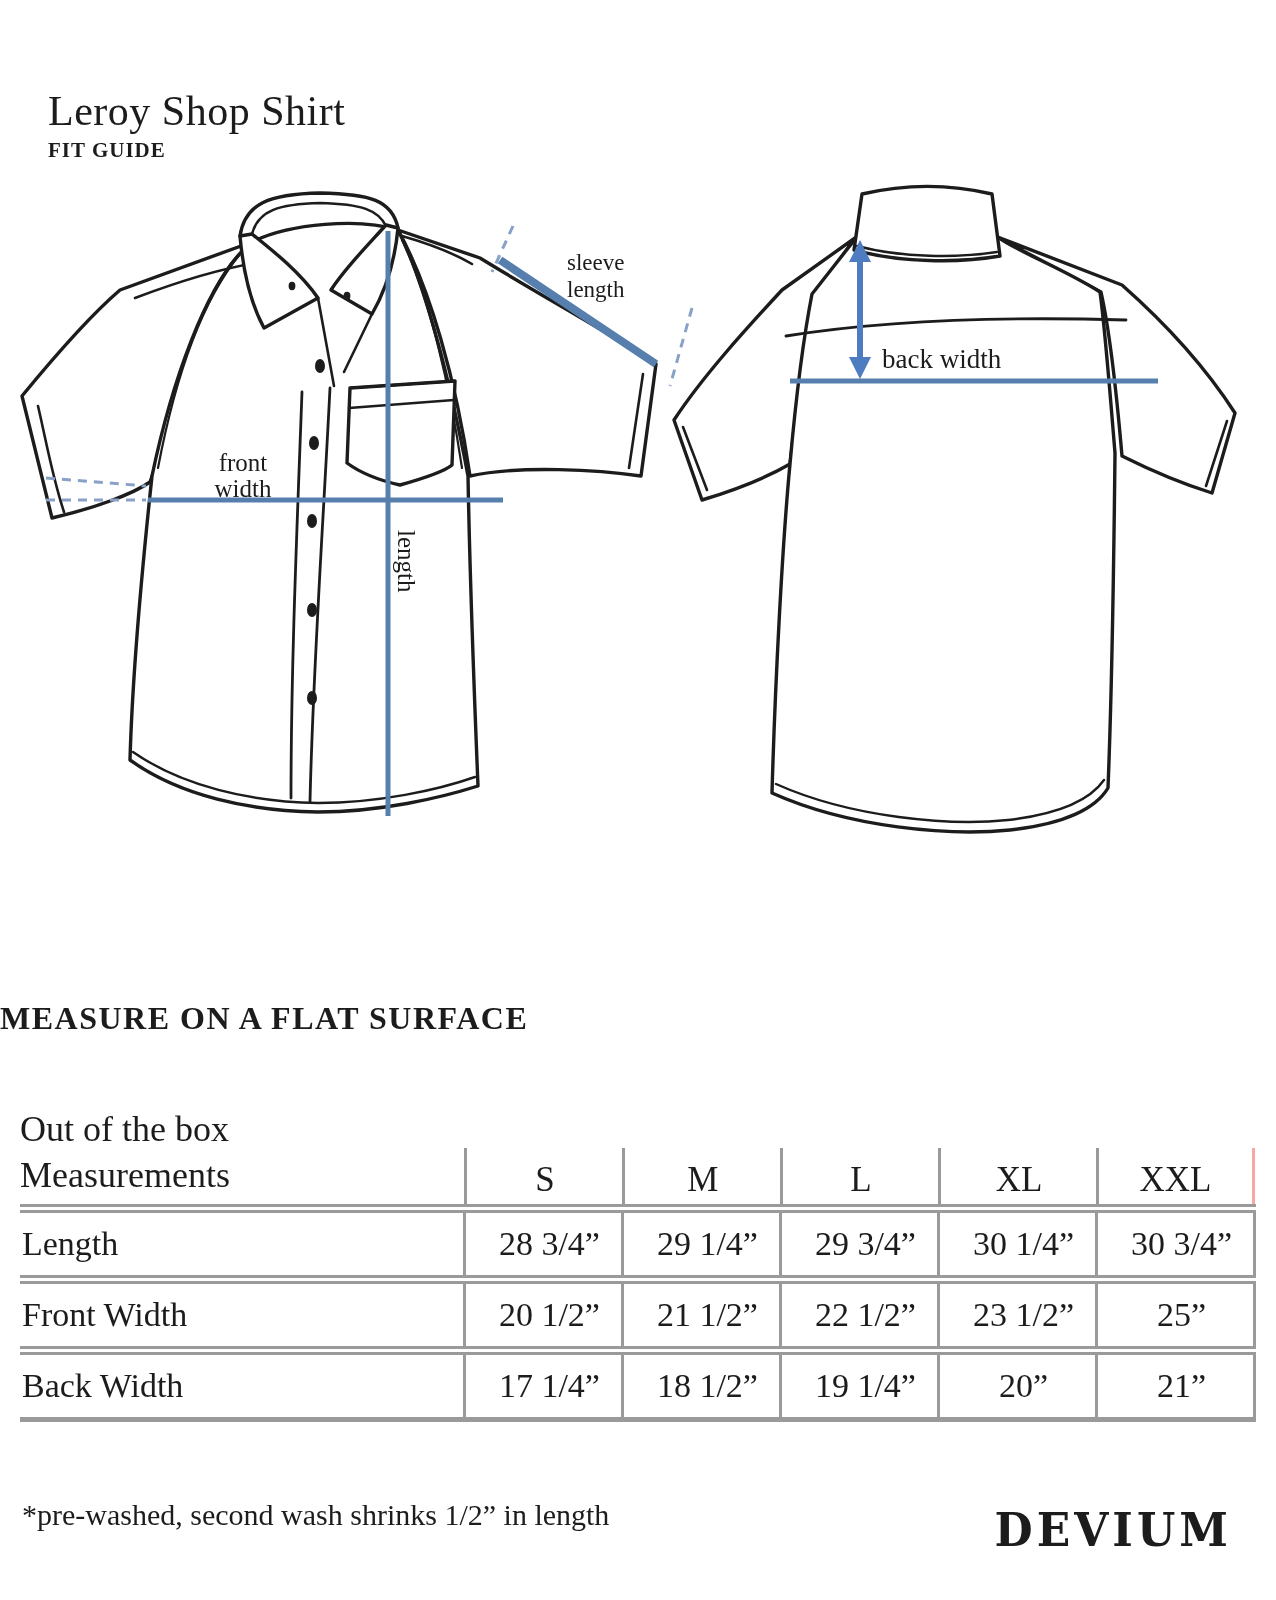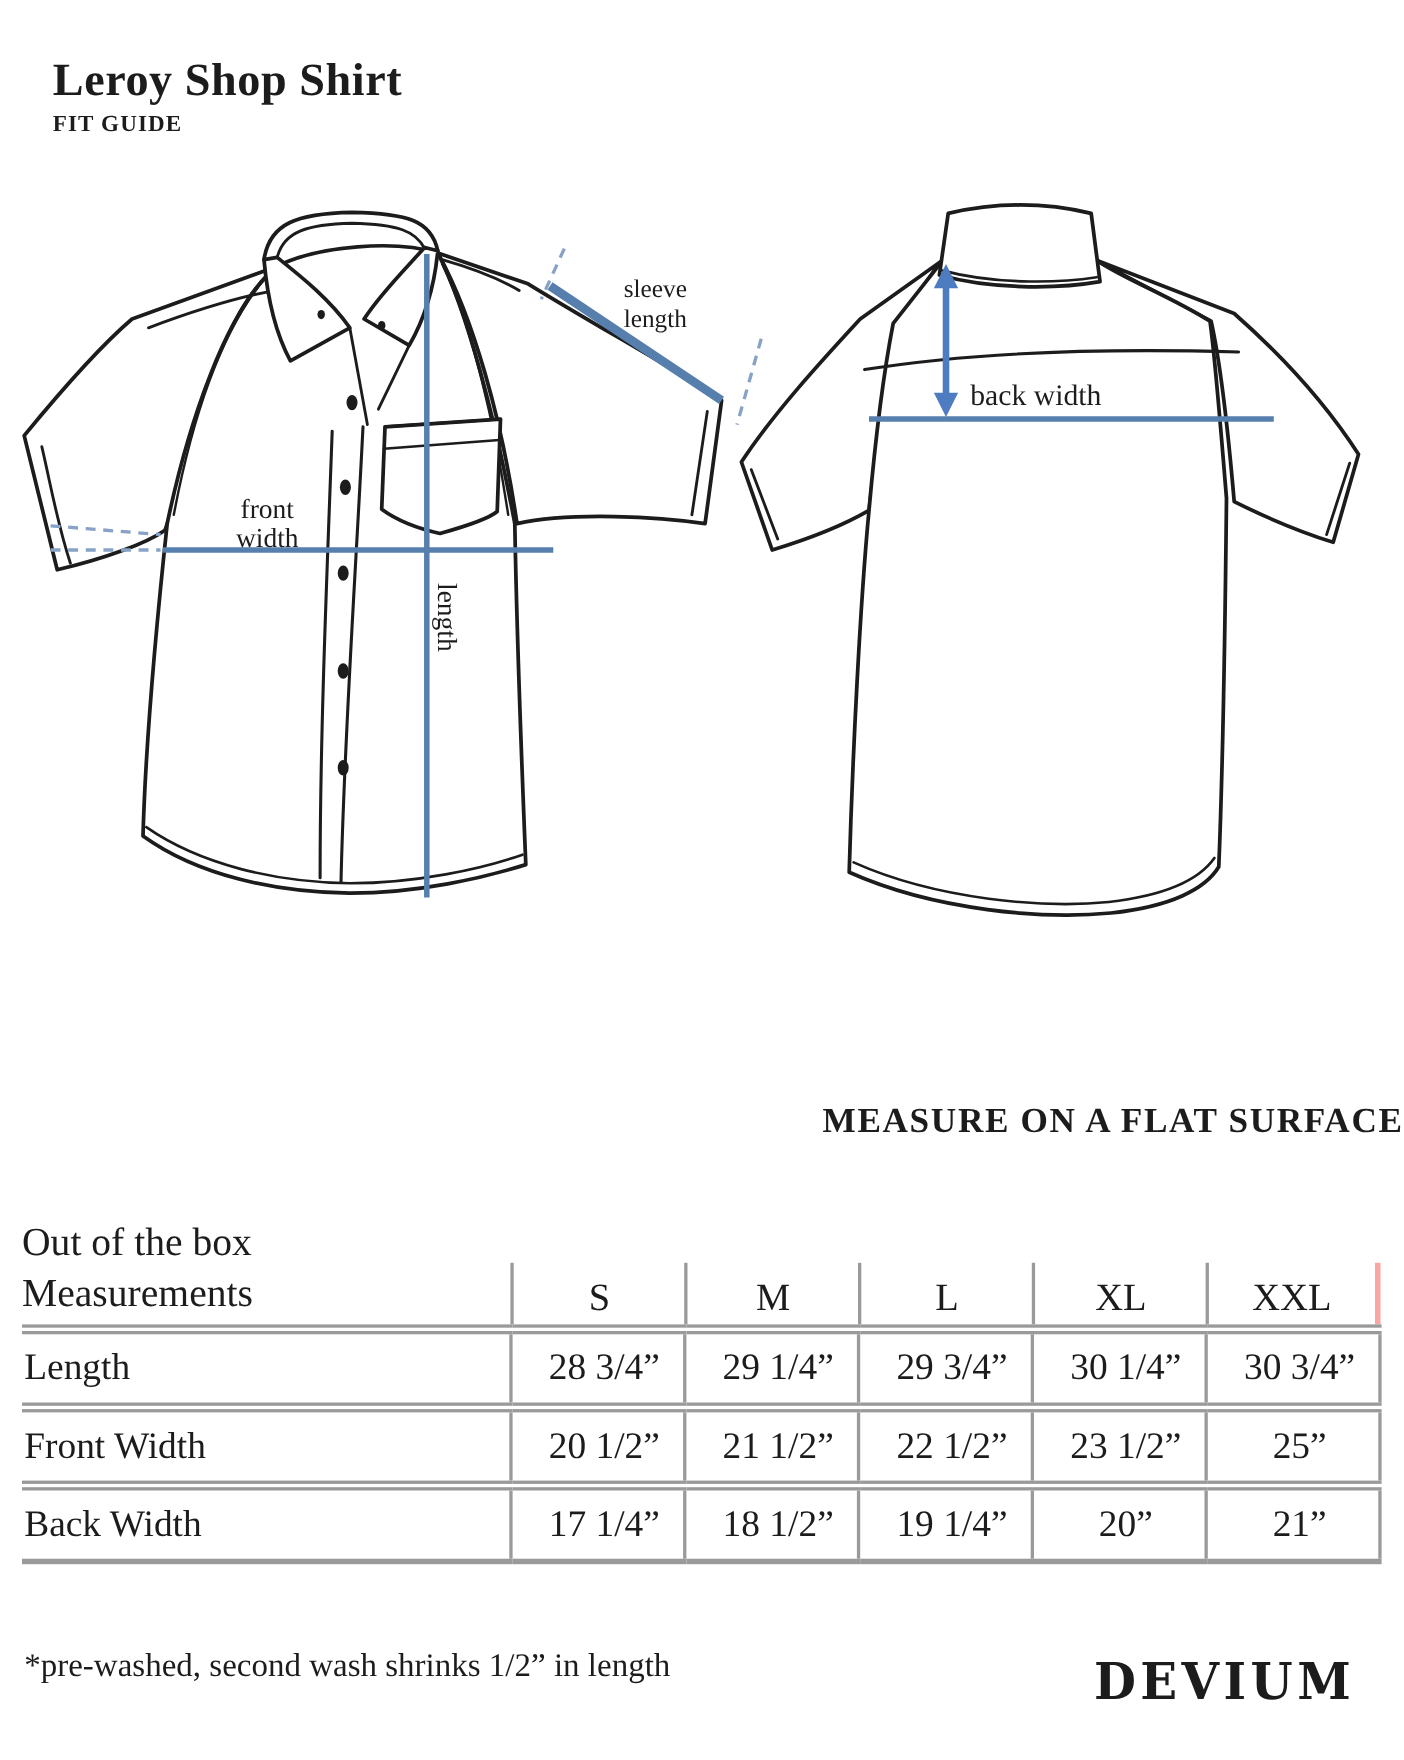--- a/index.html
+++ b/index.html
@@ -1,37 +1,37 @@
 <!DOCTYPE html>
 <html><head>
 <meta charset="utf-8">
 <style>
   html,body{margin:0;padding:0;background:#fff;}
   .page{position:relative;width:1276px;height:1600px;background:#ffffff;overflow:hidden;
         font-family:"Liberation Serif", serif;color:#1c1c1c;}
 
   .title-block{position:absolute;left:48px;top:50px;}
-  .title{font-size:42px;font-weight:700;letter-spacing:.5px;line-height:1.1;}
+  .title{font-size:42px;font-weight:400;letter-spacing:.5px;line-height:1.1;margin-top:38px;}
   .subtitle{font-size:21px;font-weight:700;letter-spacing:1px;margin-top:4px;}
 
   .diagram{position:absolute;left:0;top:168px;}
 
-  .measure-heading{position:absolute;left:0;top:1000px;width:100%;text-align:right;
+  .measure-heading{position:absolute;left:0;top:1000px;width:100%;text-align:left;
         font-size:32px;font-weight:700;letter-spacing:1.5px;}
 
   .size-table{position:absolute;left:20px;top:1088px;width:1236px;border-collapse:collapse;
         table-layout:fixed;}
   .size-table col.lab{width:36%;}
   .size-table col.val{width:12.8%;}
   .size-table th,.size-table td{padding:0;font-weight:400;}
   .size-table thead th{height:116px;vertical-align:bottom;border-bottom:9px double #9a9a9a;}
   .corner-head{font-size:36px;text-align:left;line-height:1.28;padding-bottom:6px;}
   .size-head{height:52px;display:flex;align-items:flex-end;justify-content:center;
         font-size:35px;border-left:3px solid #9a9a9a;padding-bottom:4px;}
-  .size-head.last{border-right:5px solid #fca5a5;text-align:center;}
+  .size-head.last{border-right:3px solid #fca5a5;text-align:center;}
   .size-table tbody th,.size-table tbody td{height:62px;font-size:34px;
         border-bottom:9px double #9a9a9a;padding-left:12px;}
   .size-table tbody tr:last-child th,.size-table tbody tr:last-child td{border-bottom:5px solid #9a9a9a;}
   .size-table tbody th{text-align:left;padding-left:2px;}
   .size-table tbody td{text-align:center;border-left:3px solid #9a9a9a;}
   .size-table tbody td:last-child{border-right:3px solid #9a9a9a;text-align:center;}
 
   .footnote{position:absolute;left:22px;top:1498px;font-size:30px;}
   .brand{position:absolute;right:44px;top:1504px;font-size:44px;font-weight:700;
         letter-spacing:4px;font-family:"DejaVu Serif", serif;transform:scaleY(1.05);}

